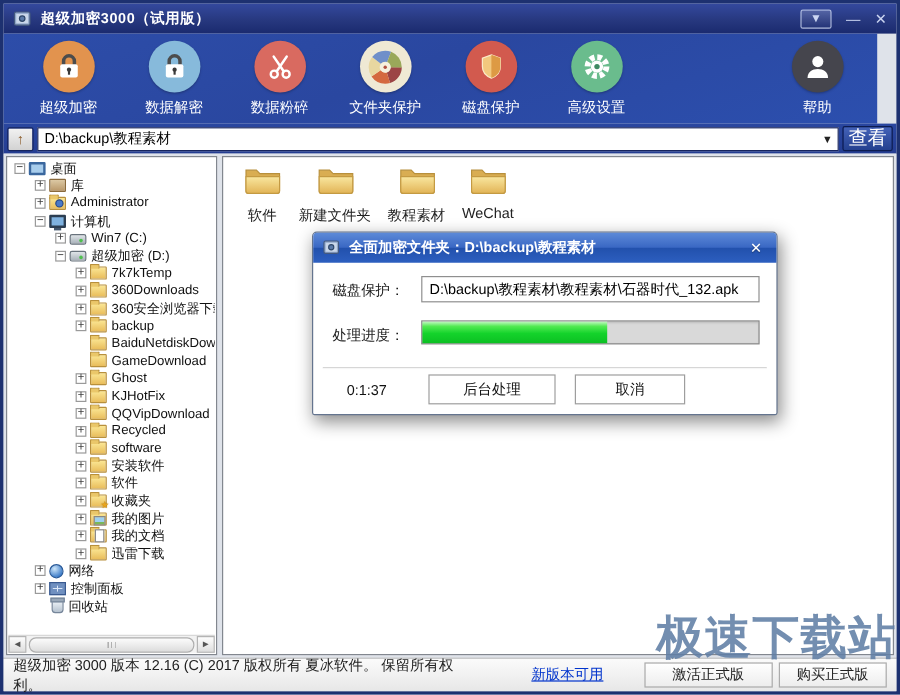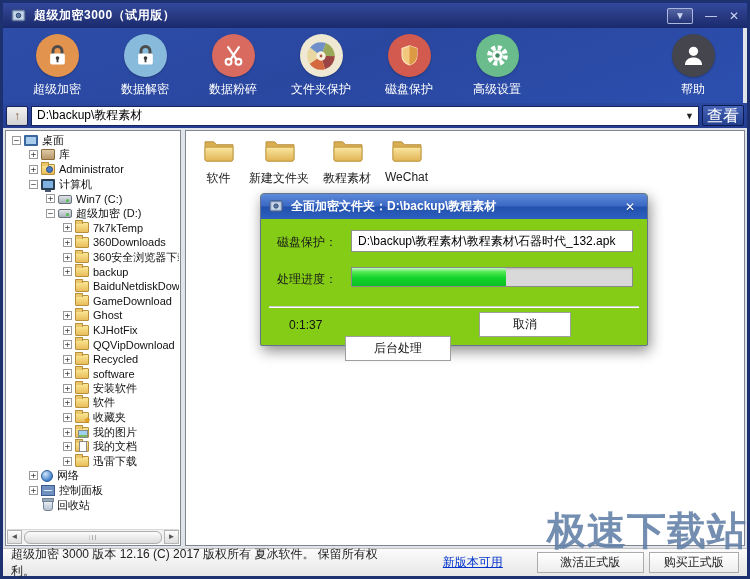--- a/index.html
+++ b/index.html
@@ -13,21 +13,21 @@
     background:linear-gradient(180deg,#34499e 0%,#27387f 55%,#1a2a6e 100%);
     display:flex; align-items:center; padding:0 8px; }
   .titlebar .appicon { width:16px; height:16px; margin-right:7px; flex:none; }
   .titlebar .title { color:#fff; font-size:12px; font-weight:bold; letter-spacing:.5px; }
   .wctrls { margin-left:auto; display:flex; align-items:center; gap:12px; }
   .wctrl { color:#ccd6f2; font-size:12px; line-height:14px; cursor:default; text-align:center; }
   .wctrl.boxed { border:1px solid rgba(210,220,245,.75); border-radius:2px; padding:0 7px; height:16px;
     background:linear-gradient(180deg,rgba(255,255,255,.18),rgba(255,255,255,.02)); font-size:10px; line-height:14px; }
 
   
-  .toolbar { position:absolute; left:0; right:4px; top:25px; height:75px;
+  .toolbar { position:absolute; left:0; right:16px; top:25px; height:75px;
     background:linear-gradient(160deg,#2d4da9 0%,#2a47a0 45%,#2c4fae 100%);
     display:flex; align-items:flex-start; padding:6px 10px 0 10px; }
   .tbi { width:88px; display:flex; flex-direction:column; align-items:center; cursor:default; }
   .tbi:last-child { margin-left:auto; width:72px; margin-right:4px; }
   .tbc { width:43px; height:43px; border-radius:50%; display:flex; align-items:center; justify-content:center; box-shadow:0 1px 2px rgba(0,0,0,.25); }
   .tbl { margin-top:4px; color:#fff; font-size:12px; white-space:nowrap; }
 
   
   .addressbar { position:absolute; left:0; right:0; top:100px; height:25px;
     background:linear-gradient(180deg,#2a47a0,#243d92); display:flex; align-items:center; padding:0 3px; }
@@ -77,36 +77,36 @@
   .sthumb { height:13px; flex:1; margin:0 2px; background:linear-gradient(180deg,#fcfcfc,#dcdcdc); border:1px solid #aeaeae; border-radius:6px; position:relative; }
   .sthumb::after { content:""; position:absolute; left:50%; top:3px; bottom:3px; width:7px; transform:translateX(-50%);
     background:repeating-linear-gradient(90deg,#b0b0b0 0 1px,transparent 1px 3px); }
 
   .mainpanel { position:absolute; left:182px; top:2px; bottom:2px; right:2px; background:#fff; border:1px solid #82878f; }
   .flist { display:flex; align-items:flex-start; gap:14px; padding:6px 0 0 16px; }
   .fitem { display:flex; flex-direction:column; align-items:center; }
   .fitem .flabel { font-size:12px; color:#222; margin-top:2px; white-space:nowrap; }
 
   
-  .dialog { position:absolute; left:257px; top:190px; width:388px; height:153px; background:#84cc16;
+  .dialog { position:absolute; left:257px; top:190px; width:388px; height:153px; background:#ffffff;
     border:1px solid #64748e; border-radius:4px 4px 2px 2px; box-shadow:2px 5px 14px rgba(0,0,0,.45); z-index:30; }
   .dtitle { height:25px; border-radius:3px 3px 0 0; display:flex; align-items:center; padding:0 8px;
     background:linear-gradient(180deg,#5d8ad8 0%,#3a68c4 48%,#2251ad 52%,#2d5fc0 100%); }
   .dtitle .appicon { width:15px; height:15px; margin-right:7px; flex:none; }
   .dtitle .dtext { color:#fff; font-size:12px; font-weight:bold; }
   .dclose { margin-left:auto; color:#fff; font-size:12px; line-height:14px; padding:0 4px; text-shadow:0 1px 1px rgba(0,0,0,.4); }
   .drow-label { position:absolute; left:16px; font-size:12px; color:#1a1a1a; }
   .dfield { position:absolute; left:90px; right:14px; top:36px; height:22px; background:#fff; border:1px solid #8f8f8f;
     font-size:12px; color:#000; line-height:20px; padding:0 6px; white-space:nowrap; overflow:hidden; }
   .pbar { position:absolute; left:90px; right:14px; top:73px; height:20px; background:#d9d9d9; border:1px solid #8a8a8a; box-shadow:inset 1px 1px 2px rgba(0,0,0,.15); }
   .pfill { height:100%; background:linear-gradient(180deg,#c2f7c2 0%,#52ea52 22%,#14d32b 55%,#0cc023 100%); }
   .dsep { position:absolute; left:8px; right:8px; top:112px; border-top:1px solid #cdcdcd; border-bottom:1px solid #fdfdfd; }
   .dtime { position:absolute; left:28px; top:124px; font-size:12px; color:#111; }
   .dbtn { position:absolute; top:118px; height:25px; background:#fff; border:1px solid #9e9e9e; font-size:12px; color:#111; text-align:center; line-height:23px; }
-  .dbtn.bg { left:84px; width:106px;margin-top:24px; }
+  .dbtn.bg { left:96px; width:106px; }
   .dbtn.cancel { left:218px; width:92px; }
 
   
   .statusbar { position:absolute; left:0; right:0; bottom:0; height:28px; background:linear-gradient(180deg,#fbfbfb,#e7e7e7);
     border-top:1px solid #c2c2c2; display:flex; align-items:center; padding:0 8px; font-size:12px; color:#222; }
   .slink { color:#0033cc; text-decoration:underline; margin-left:60px; white-space:nowrap; }
   .sbtn { height:21px; background:linear-gradient(180deg,#ffffff,#ededed); border:1px solid #ababab; font-size:12px; color:#222; line-height:19px; text-align:center; white-space:nowrap; }
   .sbtn.activate { margin-left:34px; width:112px; }
   .sbtn.buy { margin-left:5px; width:95px; }
 

